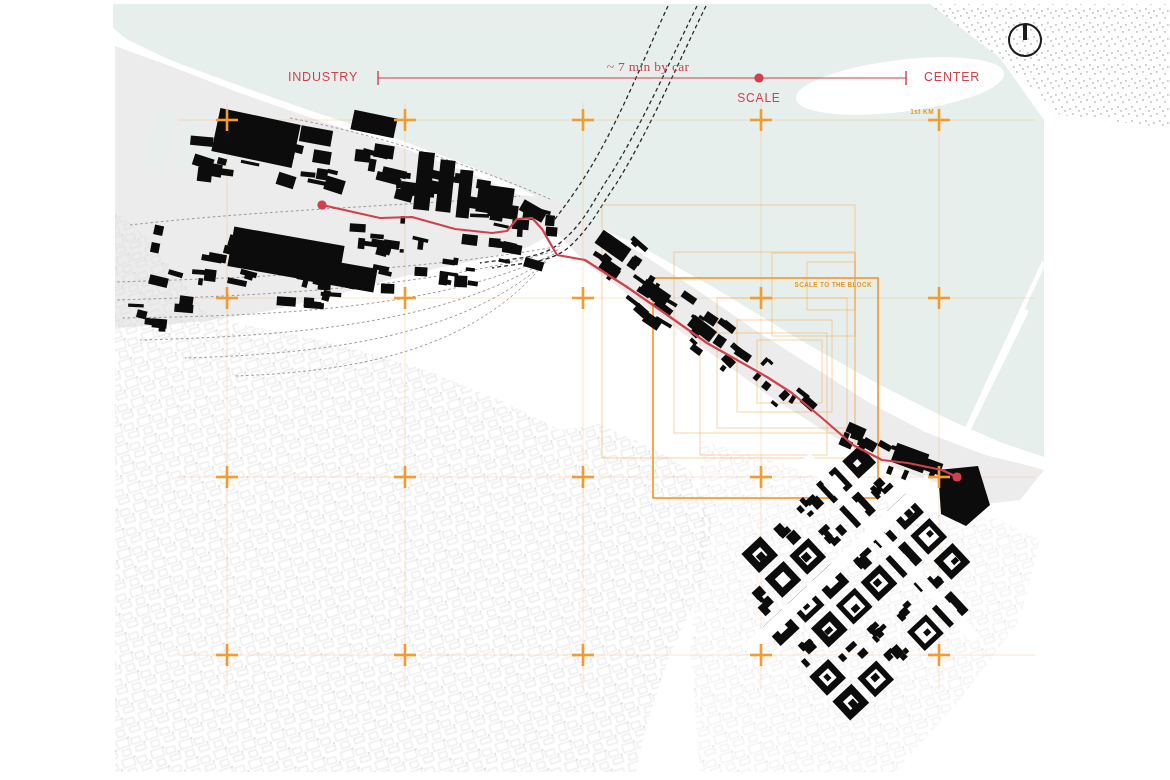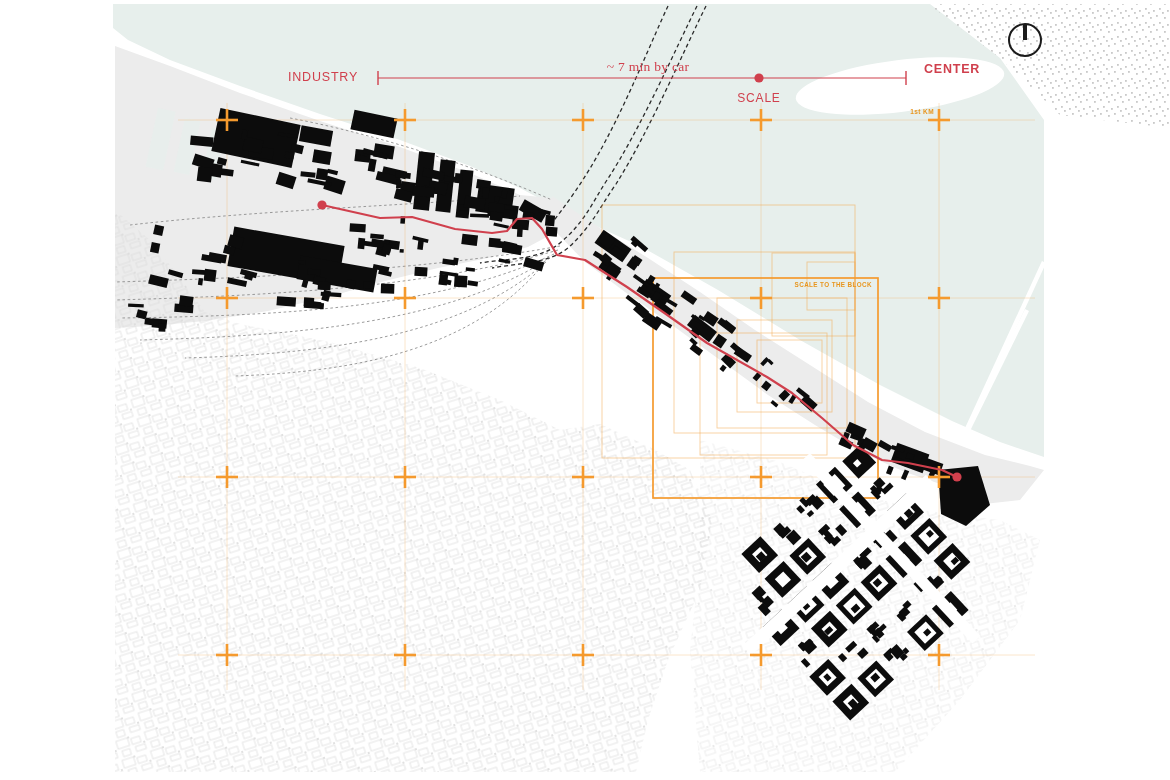--- a/index.html
+++ b/index.html
@@ -467,18 +467,18 @@
         <line x1="378" y1="78" x2="906" y2="78" stroke="#d0404d" stroke-width="1.2"></line>
         <line x1="378" y1="71" x2="378" y2="85" stroke="#d0404d" stroke-width="1.4"></line>
         <line x1="906" y1="71" x2="906" y2="85" stroke="#d0404d" stroke-width="1.4"></line>
         <circle cx="759" cy="78" r="4.6" fill="#d0404d"></circle>
       </g>
     </svg>
 
   <div class="maplabel" id="lbl-industry" style="left: 288px; top: 70px;">INDUSTRY</div>
   <div class="maplabel" id="lbl-duration" style="left: 648px; top: 59px;">~ 7 min by car</div>
   <div class="maplabel" id="lbl-site" style="left: 759px; top: 91px;">SCALE</div>
-  <div class="maplabel" id="lbl-center" style="left: 924px; top: 62px; font-weight: bold;">CENTER</div>
+  <div class="maplabel" id="lbl-center" style="left: 924px; top: 70px;">CENTER</div>
 
   <div id="compass">
     <div class="needle"></div>
   </div>
 </div>
 
 </body></html>

